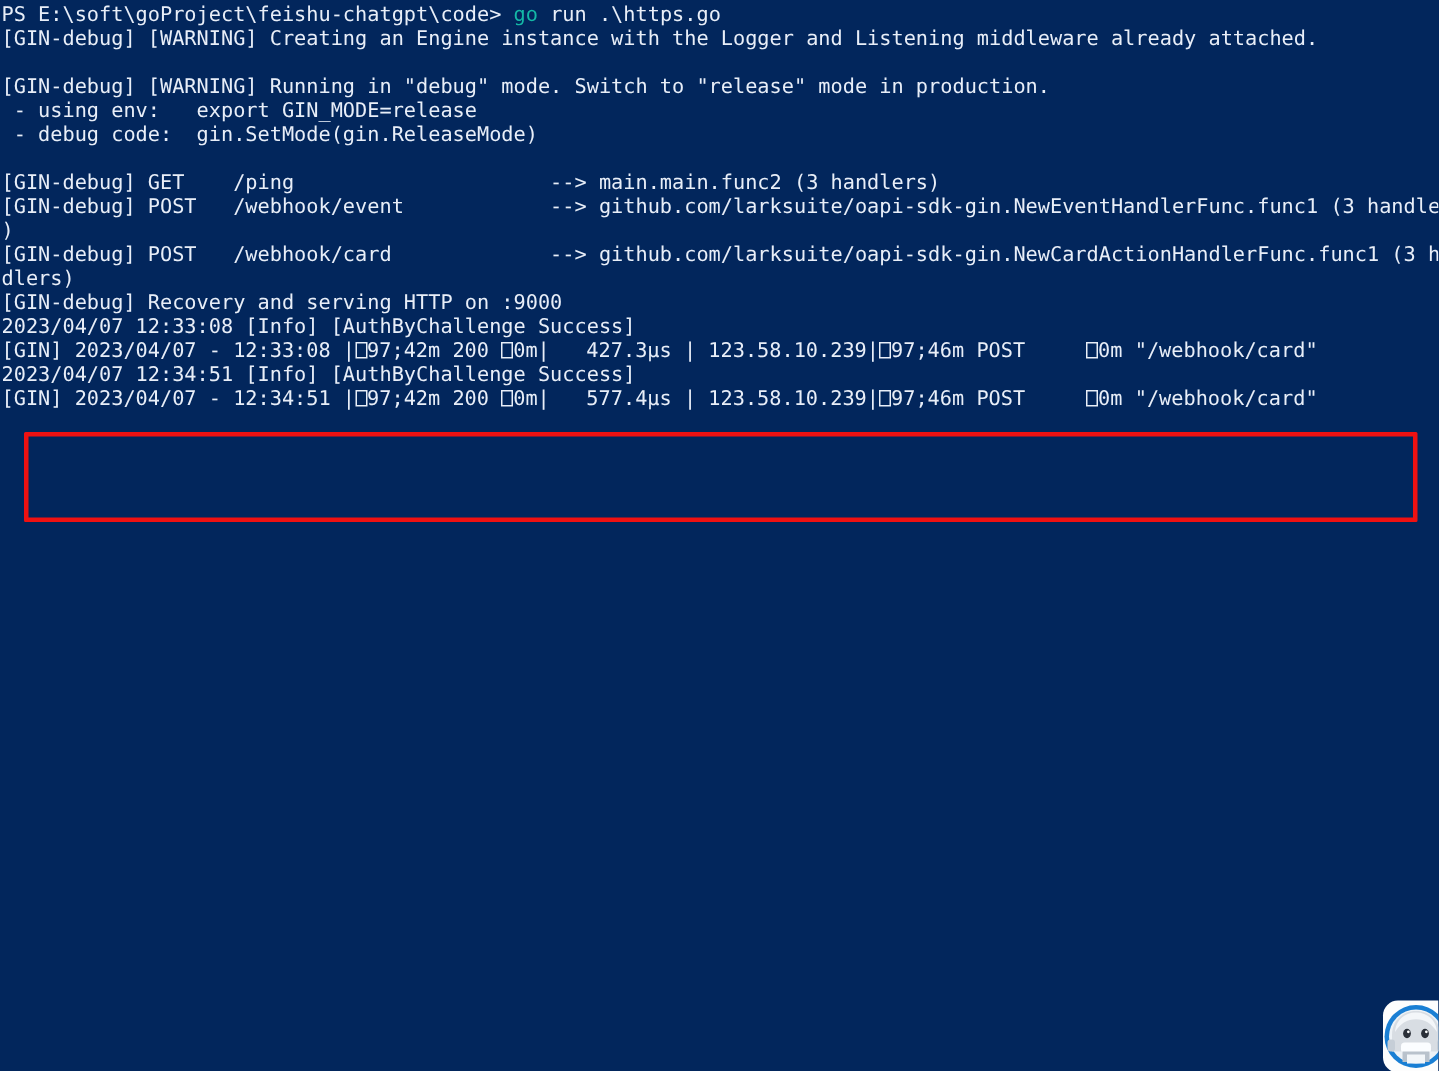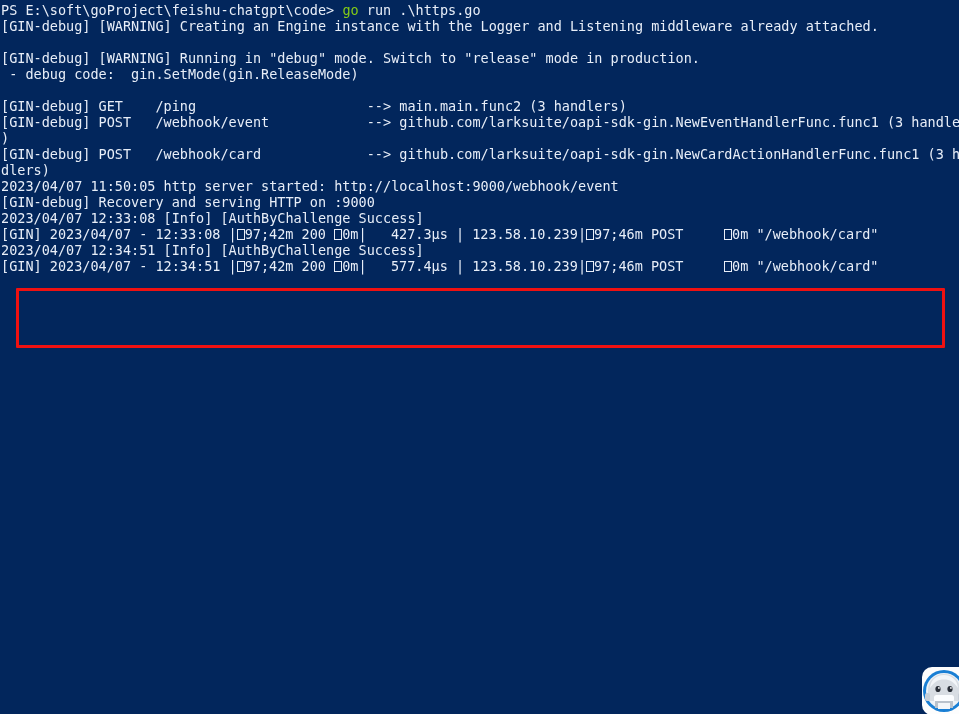--- a/index.html
+++ b/index.html
@@ -28,21 +28,21 @@
   }
   .line {
     height: 16px;
     line-height: 16px;
     white-space: pre;
     letter-spacing: 0px;
     padding-left: 1px;
     font-size: 13.5px;
   }
   .blank { height: 16px; }
-  .kw-yellow { color: #84cc16; text-align: center; }
+  .kw-yellow { color: #14b8a6; text-align: center; }
   .esc {
     display: inline-block;
     width: 8px;
     height: 11px;
     border: 1px solid #e8eef8;
     box-sizing: border-box;
     vertical-align: -1px;
     margin-right: 0px;
   }
   #highlight-box {
@@ -73,28 +73,28 @@
 
 <div id="screen">
 
   <div id="terminal">
 
     <div class="line"><span>PS E:\soft\goProject\feishu-chatgpt\code&gt; </span><span class="kw-yellow">go</span><span> run .\https.go</span></div>
 
     <div class="line">[GIN-debug] [WARNING] Creating an Engine instance with the Logger and Listening middleware already attached.</div>
     <div class="line blank"></div>
     <div class="line">[GIN-debug] [WARNING] Running in "debug" mode. Switch to "release" mode in production.</div>
+    <div class="line"> - using env:   export GIN_MODE=release</div>
     <div class="line"> - debug code:  gin.SetMode(gin.ReleaseMode)</div>
     <div class="line blank"></div>
     <div class="line">[GIN-debug] GET    /ping                     --&gt; main.main.func2 (3 handlers)</div>
     <div class="line">[GIN-debug] POST   /webhook/event            --&gt; github.com/larksuite/oapi-sdk-gin.NewEventHandlerFunc.func1 (3 handlers</div>
     <div class="line">)</div>
     <div class="line">[GIN-debug] POST   /webhook/card             --&gt; github.com/larksuite/oapi-sdk-gin.NewCardActionHandlerFunc.func1 (3 han</div>
     <div class="line">dlers)</div>
-    <div class="line">2023/04/07 11:50:05 http server started: http://localhost:9000/webhook/event</div>
     <div class="line">[GIN-debug] Recovery and serving HTTP on :9000</div>
 
     <div class="line">2023/04/07 12:33:08 [Info] [AuthByChallenge Success]</div>
     <div class="line"><span>[GIN] 2023/04/07 - 12:33:08 |</span><span class="esc"></span><span>97;42m</span><span> 200 </span><span class="esc"></span><span>0m</span><span>|</span><span>   427.3µs</span><span> | </span><span>123.58.10.239</span><span>|</span><span class="esc"></span><span>97;46m</span><span> POST</span><span>     </span><span class="esc"></span><span>0m</span><span> "/webhook/card"</span></div>
 
     <div class="line">2023/04/07 12:34:51 [Info] [AuthByChallenge Success]</div>
     <div class="line"><span>[GIN] 2023/04/07 - 12:34:51 |</span><span class="esc"></span><span>97;42m</span><span> 200 </span><span class="esc"></span><span>0m</span><span>|</span><span>   577.4µs</span><span> | </span><span>123.58.10.239</span><span>|</span><span class="esc"></span><span>97;46m</span><span> POST</span><span>     </span><span class="esc"></span><span>0m</span><span> "/webhook/card"</span></div>
 
   </div>
 

